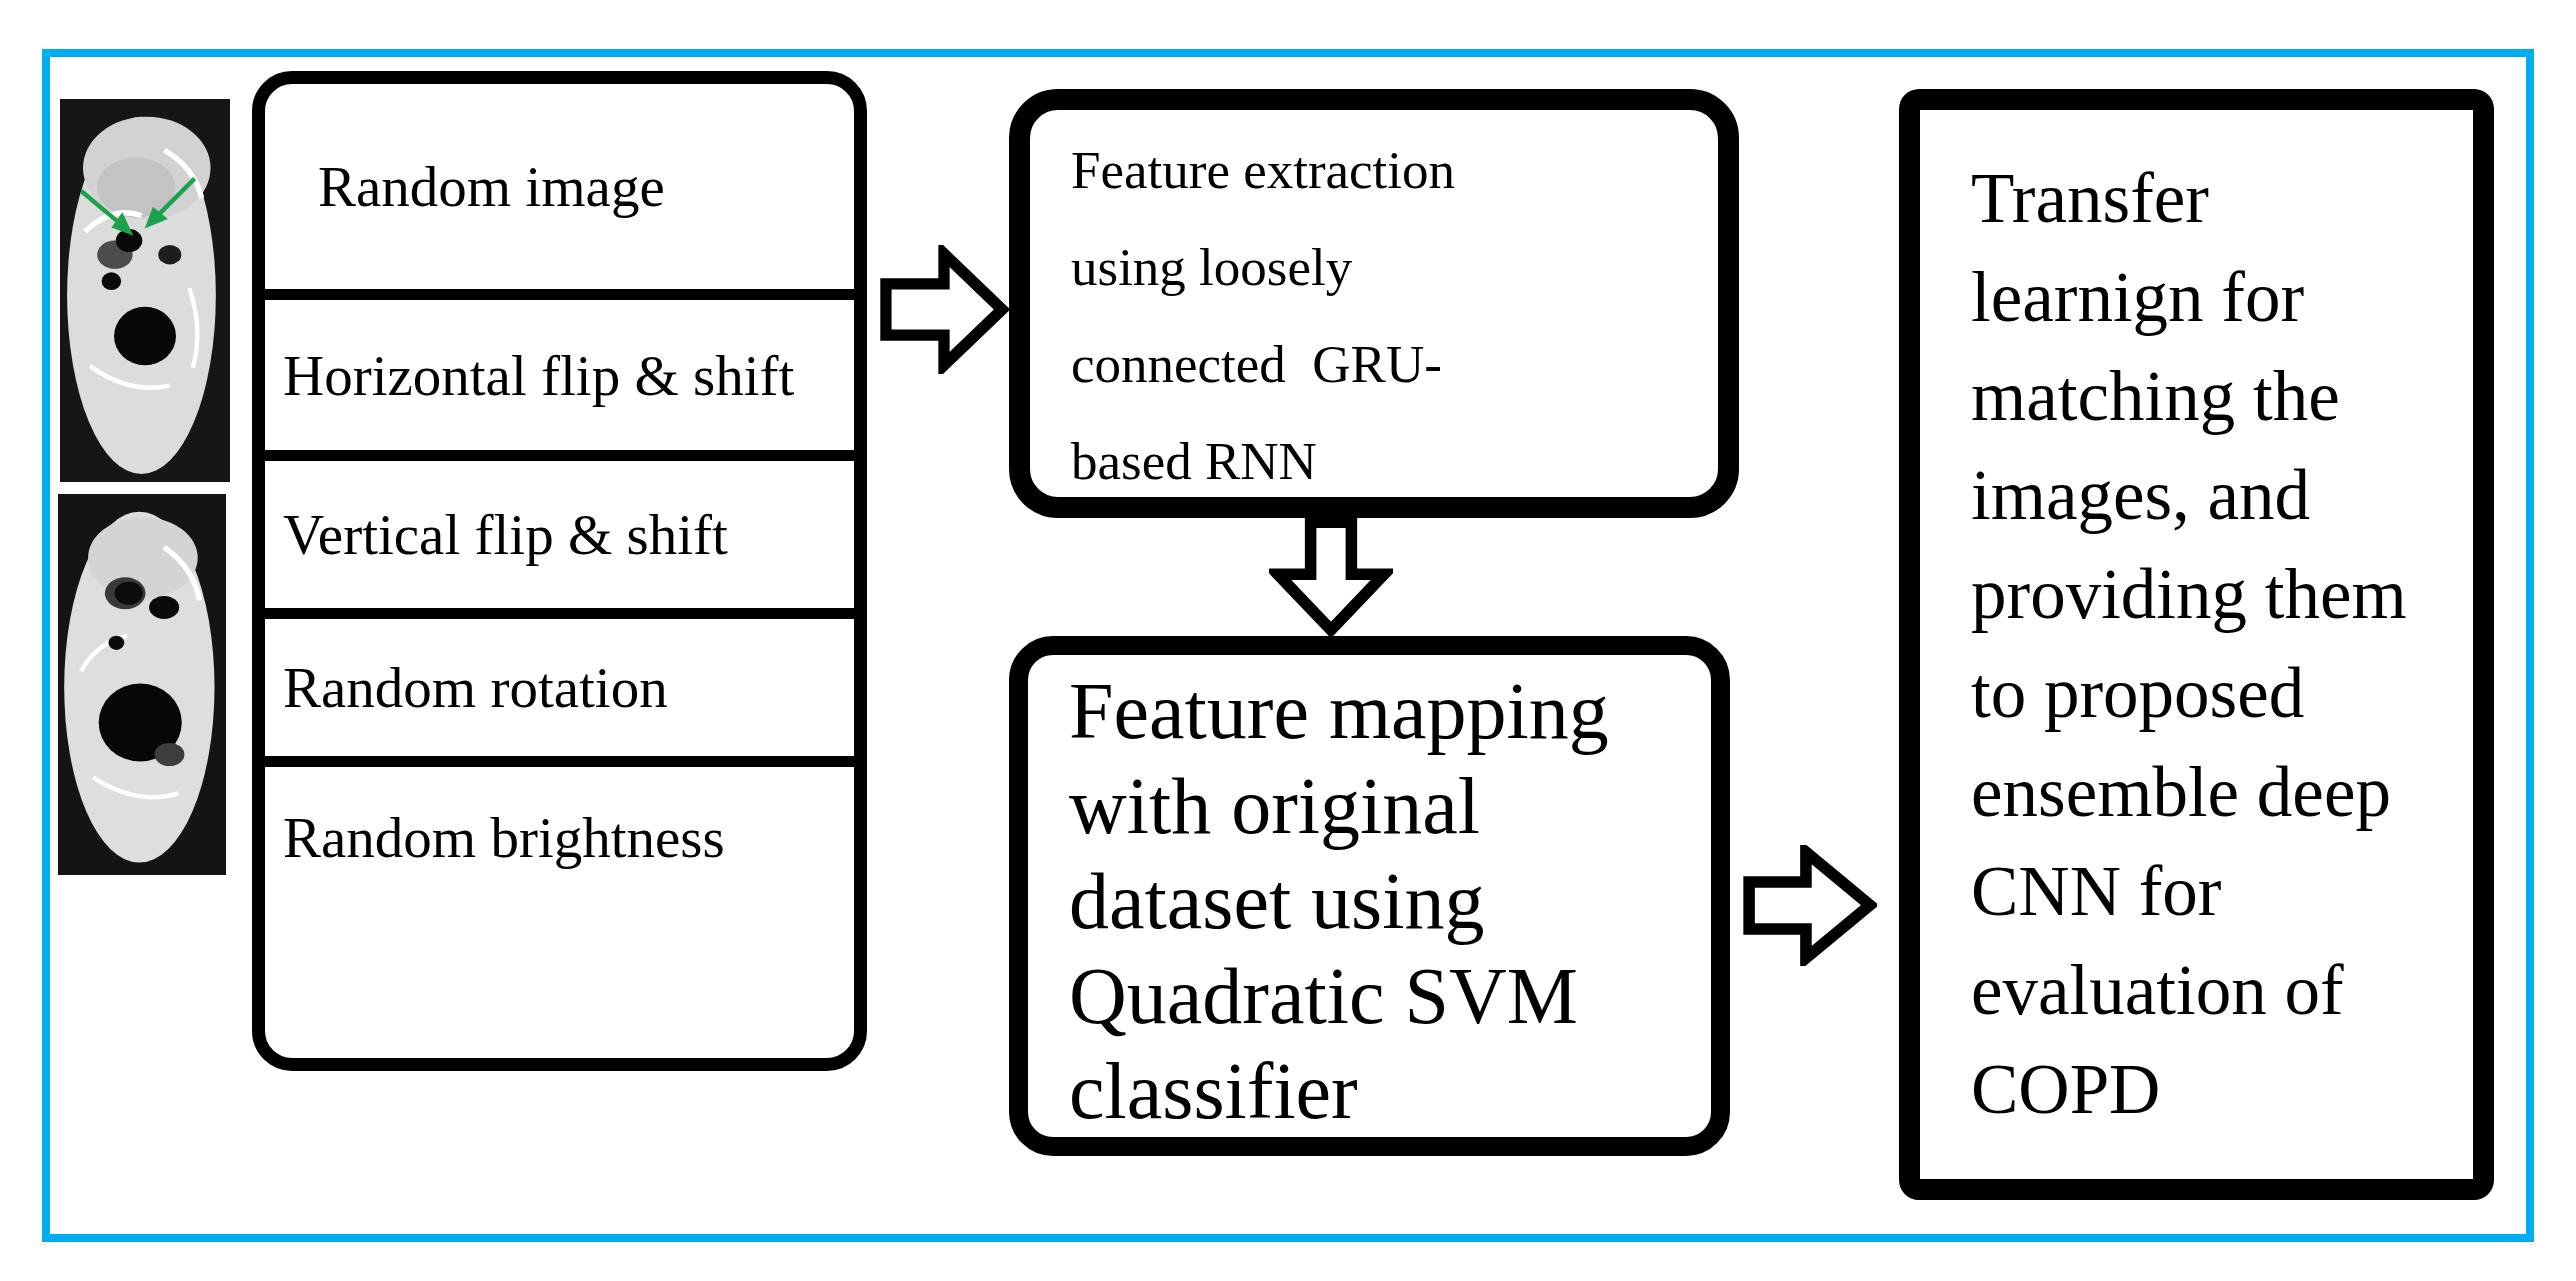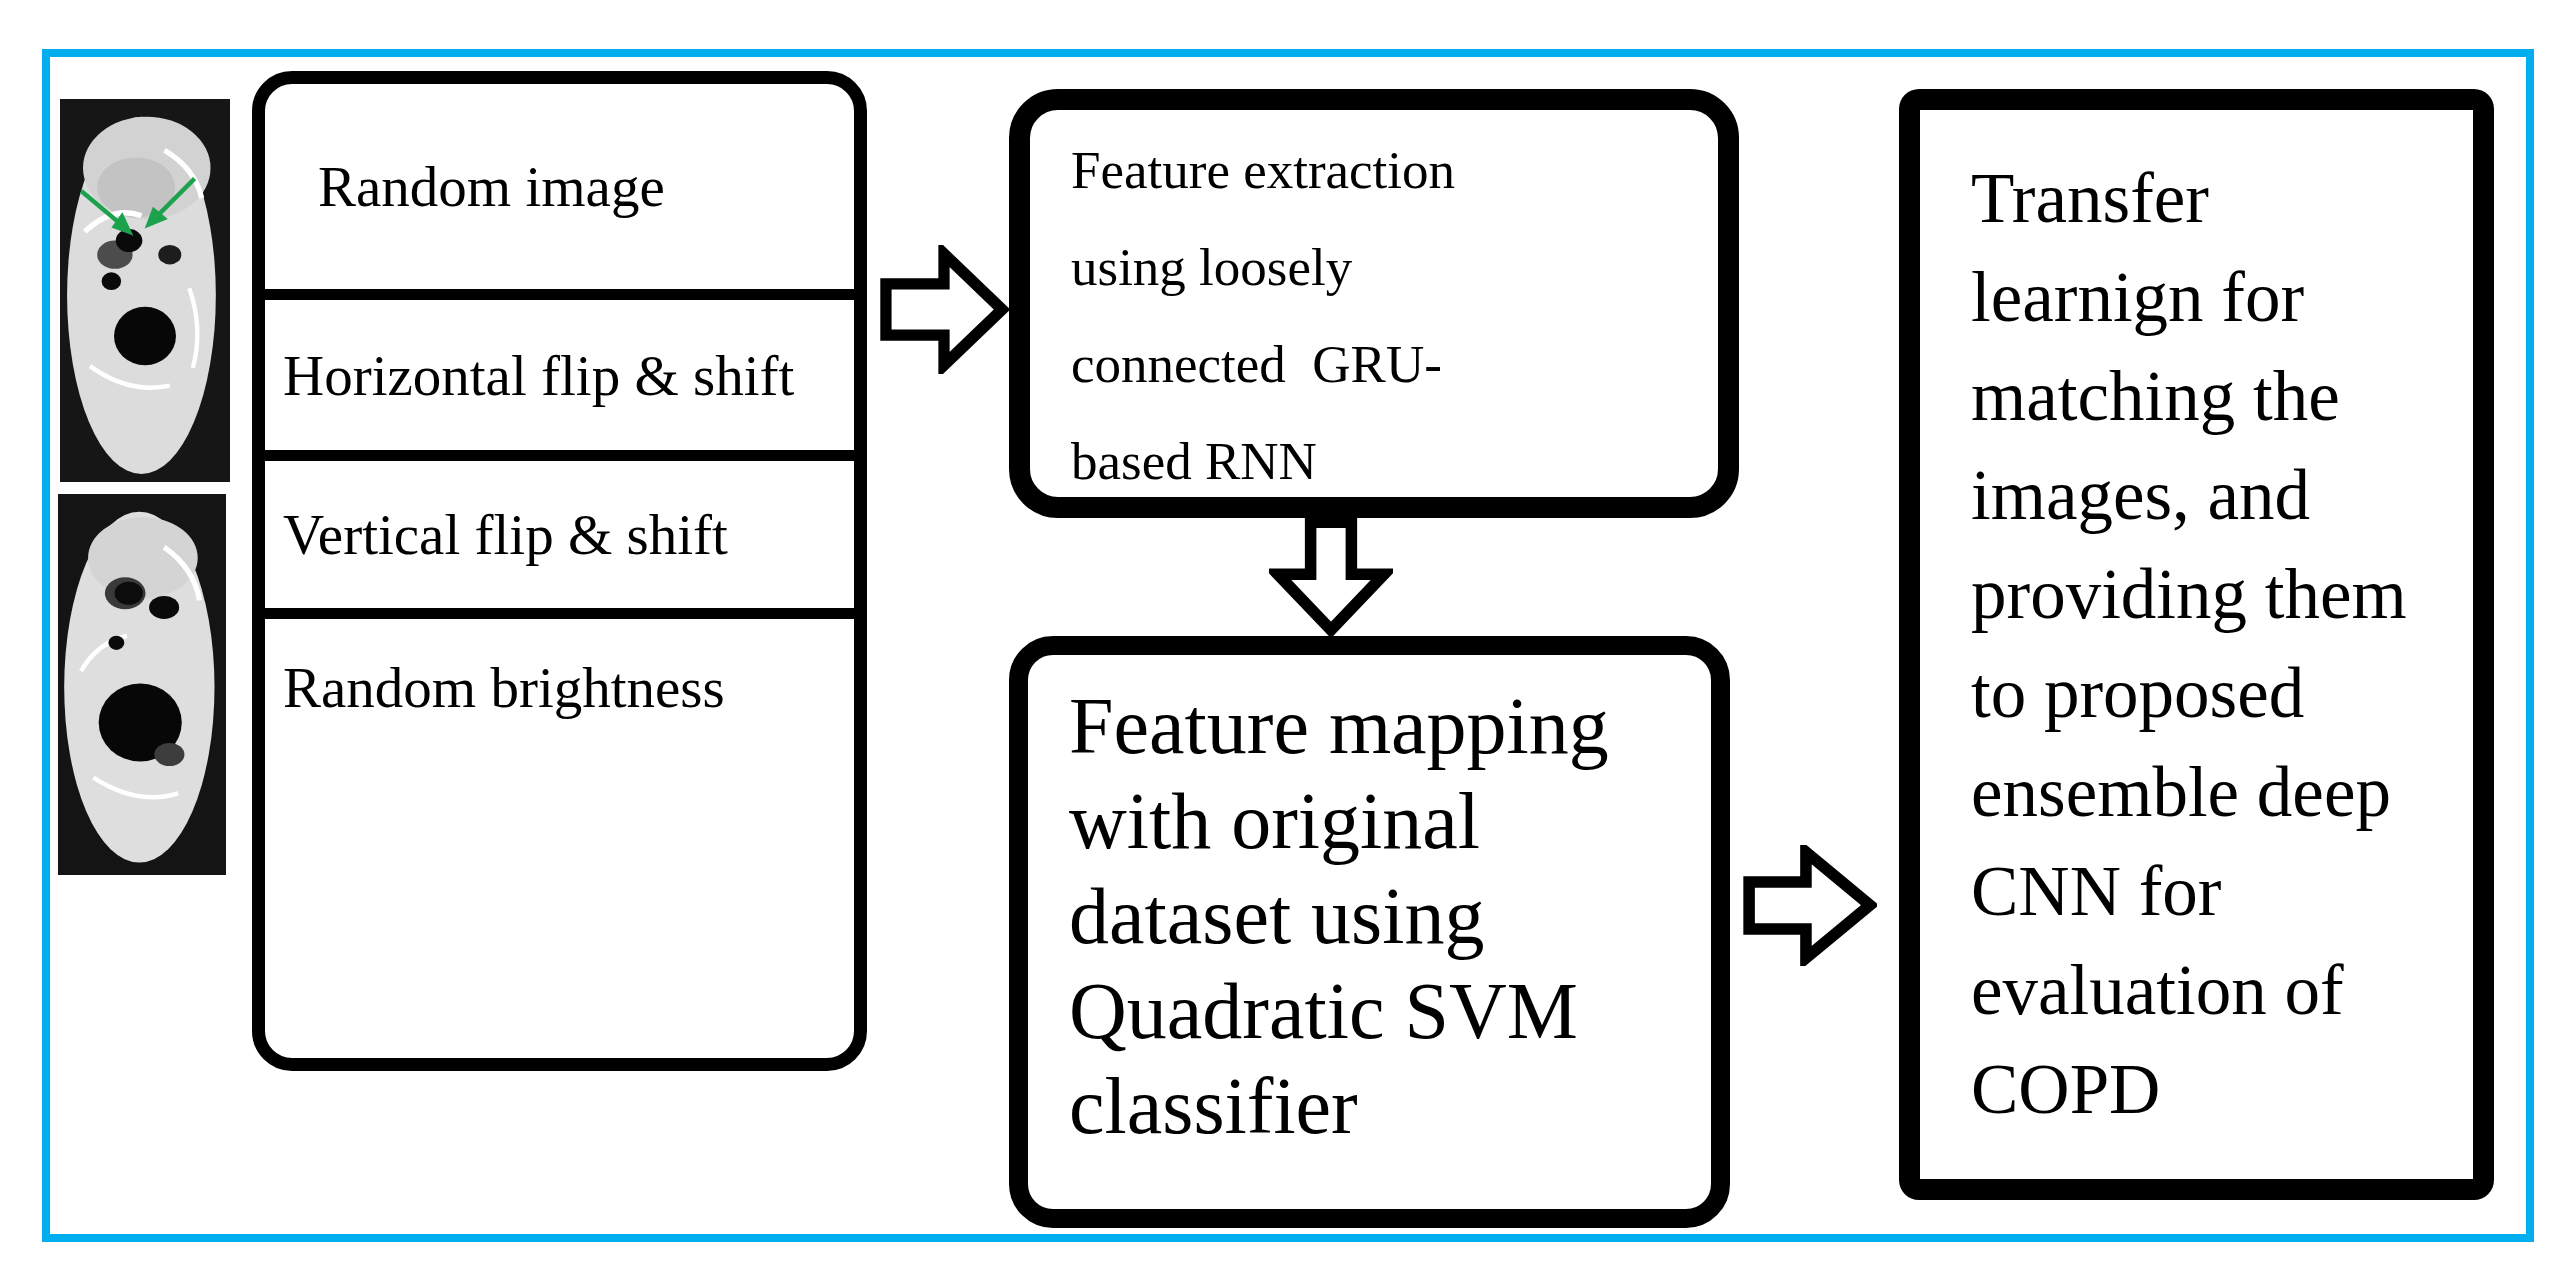--- a/index.html
+++ b/index.html
@@ -36,22 +36,22 @@
   .aug-row.indent{padding-left:53px;}
   .aug-row.indent-sm{padding-left:35px;}
   
   .flow-box{
     position:absolute;box-sizing:border-box;background:#ffffff;
     border:21px solid var(--shape_border);
   }
   .flow-box .txt{white-space:pre;display:block;}
   .box-fe{left:1009px;top:89px;width:730px;height:429px;border-radius:49px;
     padding:12.4px 0 0 41px;font-size:53px;line-height:97px;}
-  .box-fm{left:1009px;top:636px;width:721px;height:592px;border-radius:44px;border-width:19.5px;
-    padding:24px 0 0 41px;font-size:80px;line-height:95px;}
+  .box-fm{left:1009px;top:636px;width:721px;height:520px;border-radius:44px;border-width:19.5px;
+    padding:9px 0 0 41px;font-size:80px;line-height:95px;}
   .box-tl{left:1899px;top:89px;width:595px;height:1111px;border-radius:20px;
     padding:39px 0 0 51px;font-size:71px;line-height:99px;}
   
   .arrow{position:absolute;}
   .arrow polygon{fill:#ffffff;stroke:var(--shape_border);stroke-width:13;stroke-linejoin:miter;}
   .arrow1{left:879px;top:245px;width:130px;height:129px;}
   .arrow-down{left:1269px;top:516px;width:124px;height:121px;}
   .arrow2{left:1742px;top:845px;width:135px;height:121px;}
 </style>
 </head>
@@ -101,20 +101,23 @@
     <div class="aug-row indent">
       <span>Random image</span>
     </div>
     <div class="aug-row">
       <span>Horizontal flip &amp; shift</span>
     </div>
     <div class="aug-row">
       <span>Vertical flip &amp; shift</span>
     </div>
     <div class="aug-row">
+      <span>Random rotation</span>
+    </div>
+    <div class="aug-row">
       <span>Random brightness</span>
     </div>
   </div>
 
   <svg class="arrow arrow1" viewBox="0 0 150 146" preserveAspectRatio="none">
     <polygon points="8,44 75,44 75,10 142,73 75,136 75,102 8,102"></polygon>
   </svg>
 
   <div class="flow-box box-fe">
     <span class="txt">Feature extraction

